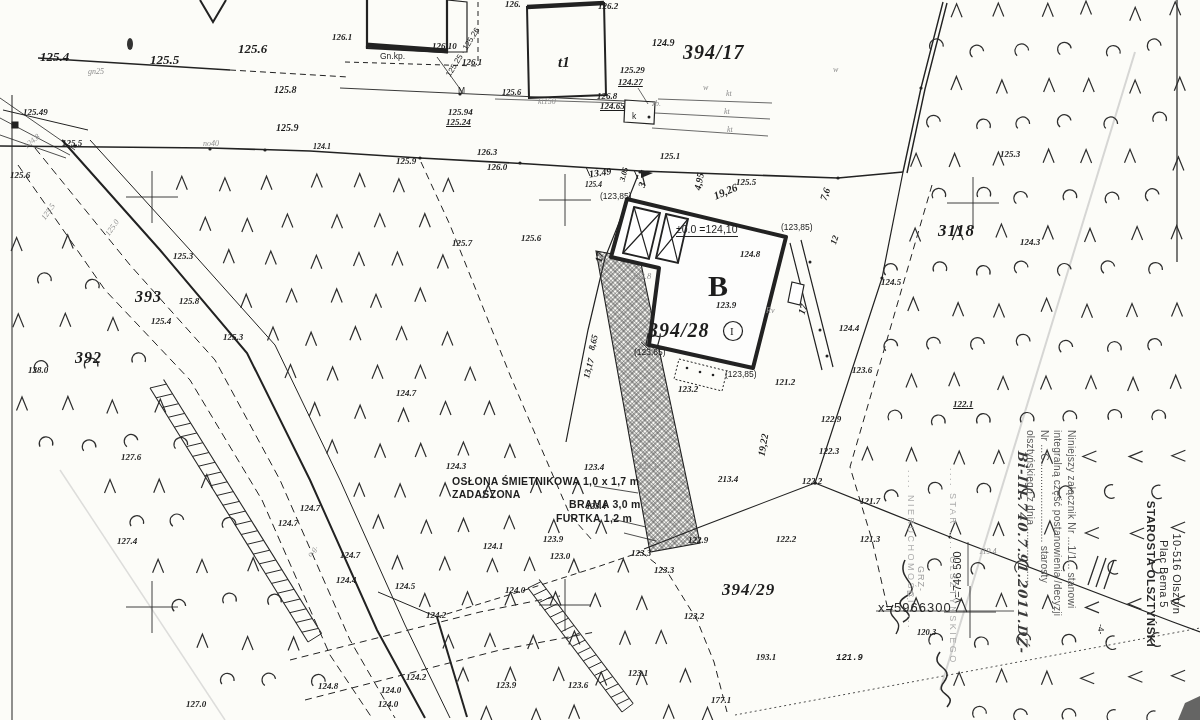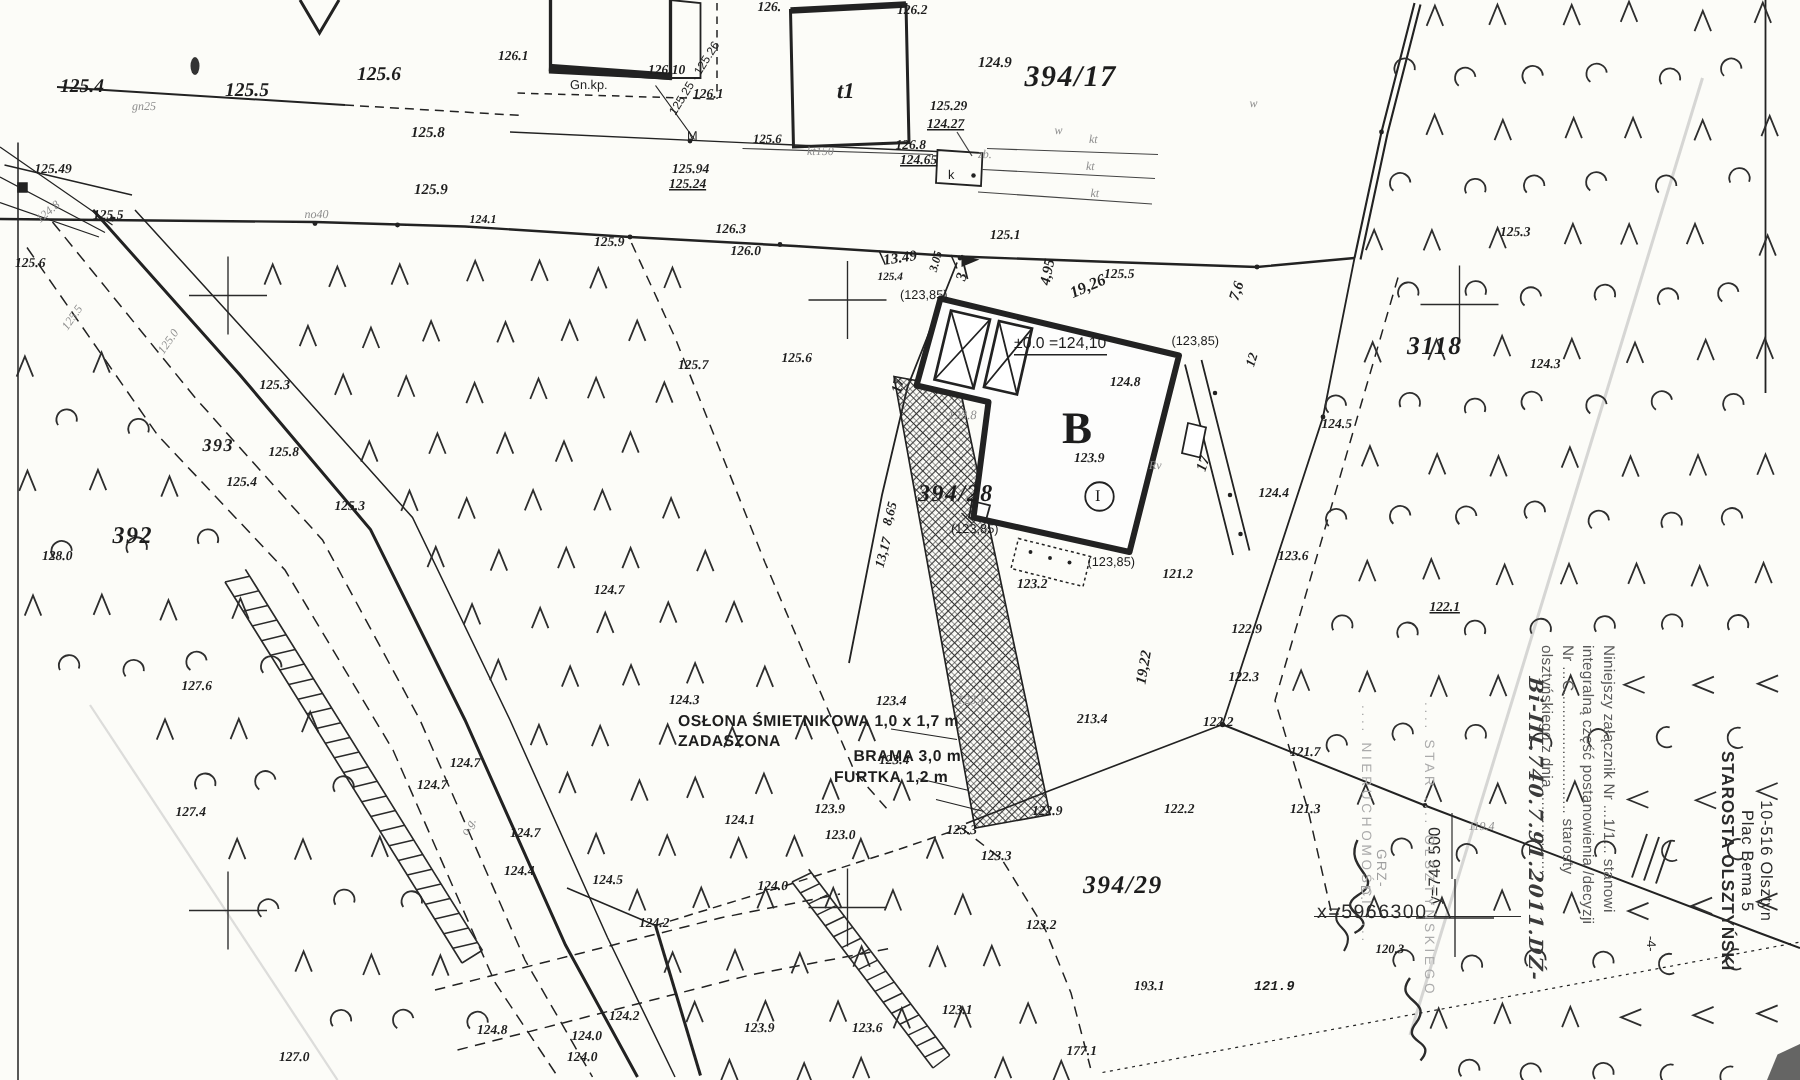--- a/index.html
+++ b/index.html
@@ -936,23 +936,23 @@
         </g>
         <path d="M150 388L308 642M163.58597188634505 379.54888362975385L321.585971886345 633.5488836297538" stroke="#2a2a2a" stroke-width="1.1" fill="none"></path>
         <path d="M150.0 388.0L166.4 384.1M156.1 397.8L172.5 393.9M162.2 407.5L178.6 403.7M168.2 417.3L184.7 413.4M174.3 427.1L190.7 423.2M180.4 436.8L196.8 433.0M186.5 446.6L202.9 442.7M192.5 456.4L209.0 452.5M198.6 466.2L215.0 462.3M204.7 475.9L221.1 472.0M210.8 485.7L227.2 481.8M216.8 495.5L233.3 491.6M222.9 505.2L239.4 501.4M229.0 515.0L245.4 511.1M235.1 524.8L251.5 520.9M241.2 534.5L257.6 530.7M247.2 544.3L263.7 540.4M253.3 554.1L269.7 550.2M259.4 563.8L275.8 560.0M265.5 573.6L281.9 569.7M271.5 583.4L288.0 579.5M277.6 593.2L294.0 589.3M283.7 602.9L300.1 599.0M289.8 612.7L306.2 608.8M295.8 622.5L312.3 618.6M301.9 632.2L318.4 628.4M308.0 642.0L321.6 633.5" stroke="#2a2a2a" stroke-width="1" fill="none"></path>
         <path d="M528 588L622 712M539.1566648833783 579.5425282335681L633.1566648833783 703.5425282335681" stroke="#2a2a2a" stroke-width="1.1" fill="none"></path>
         <path d="M528.0 588.0L540.8 581.8M533.5 595.3L546.4 589.1M539.1 602.6L551.9 596.4M544.6 609.9L557.4 603.7M550.1 617.2L563.0 611.0M555.6 624.5L568.5 618.2M561.2 631.8L574.0 625.5M566.7 639.1L579.6 632.8M572.2 646.4L585.1 640.1M577.8 653.6L590.6 647.4M583.3 660.9L596.1 654.7M588.8 668.2L601.7 662.0M594.4 675.5L607.2 669.3M599.9 682.8L612.7 676.6M605.4 690.1L618.3 683.9M610.9 697.4L623.8 691.2M616.5 704.7L629.3 698.5M622.0 712.0L633.2 703.5" stroke="#2a2a2a" stroke-width="1" fill="none"></path>
       </g>
   </svg>
 
   <div id="labels">
       <span class="lbl big" style="left: 683px; top: 52px; font-size: 20px;">394/17</span>
-      <span class="lbl big" style="left: 612px; top: 330px; font-size: 16px;">394/28</span>
+      <span class="lbl big" style="left: 648px; top: 330px; font-size: 20px;">394/28</span>
       <span class="lbl big" style="left: 722px; top: 590px; font-size: 17px;">394/29</span>
-      <span class="lbl big" style="left: 135px; top: 297px; font-size: 12px; text-align: center;">393</span>
+      <span class="lbl big" style="left: 135px; top: 297px; font-size: 16px; text-align: center;">393</span>
       <span class="lbl big" style="left: 75px; top: 358px; font-size: 16px;">392</span>
       <span class="lbl big" style="left: 938px; top: 231px; font-size: 17px;">3118</span>
       <span class="lbl bB" style="left: 708px; top: 286px;">B</span>
       <span class="lbl bldg" style="left: 558px; top: 62px;">t1</span>
       <span class="lbl rom" style="left: 730px; top: 331px;">I</span>
       <span class="lbl sh" style="left: 40px; top: 57px; font-size: 13px;">125.4</span>
       <span class="lbl sh" style="left: 150px; top: 60px; font-size: 13px;">125.5</span>
       <span class="lbl sh" style="left: 238px; top: 49px; font-size: 13px;">125.6</span>
       <span class="lbl sh" style="left: 23px; top: 112px;">125.49</span>
       <span class="lbl sh" style="left: 62px; top: 143px;">125.5</span>

